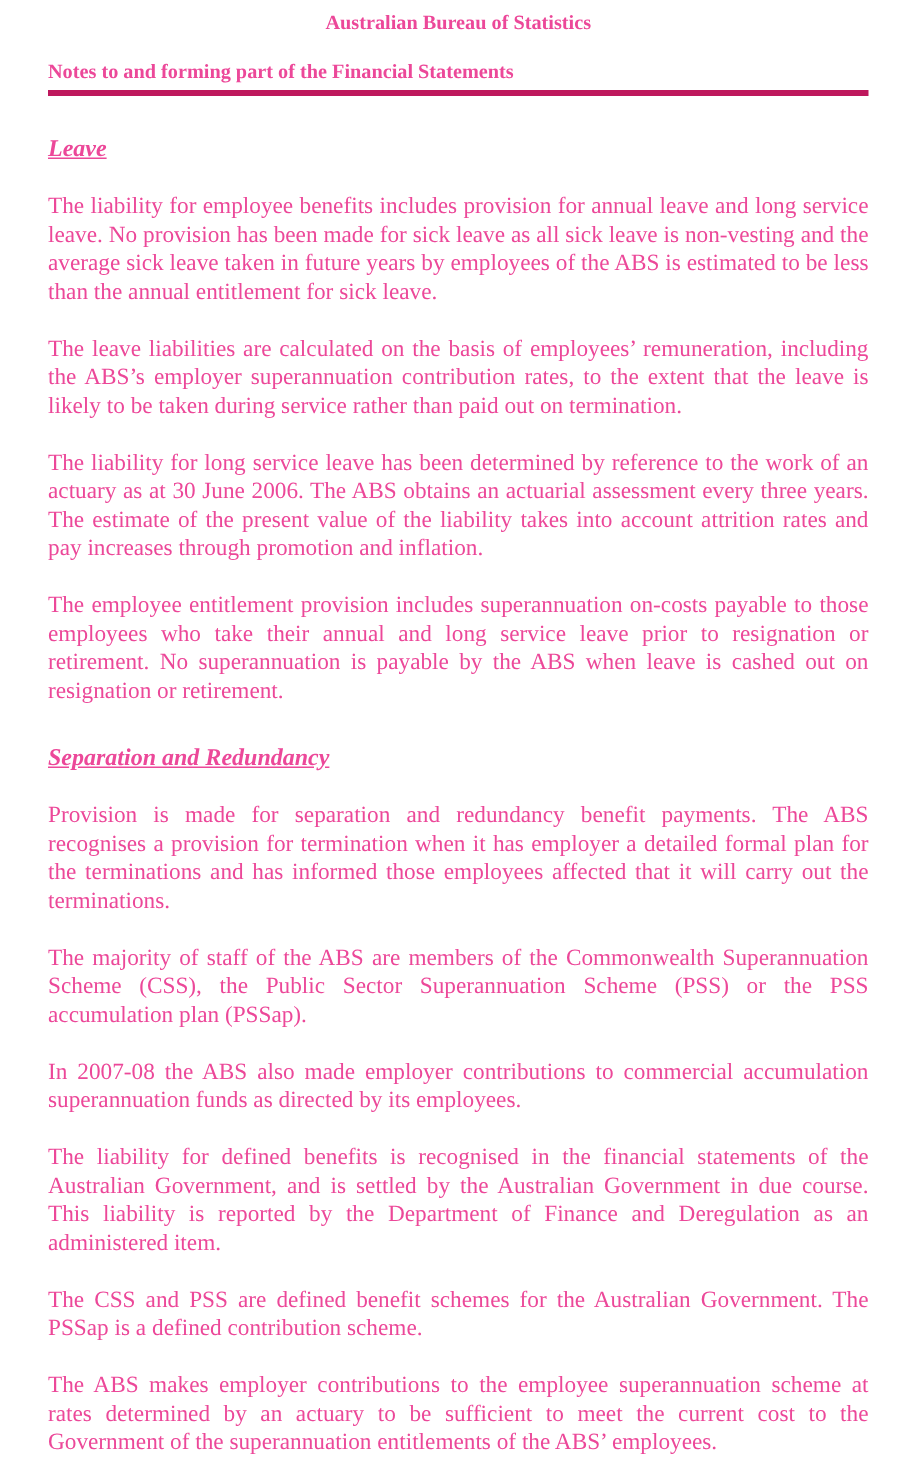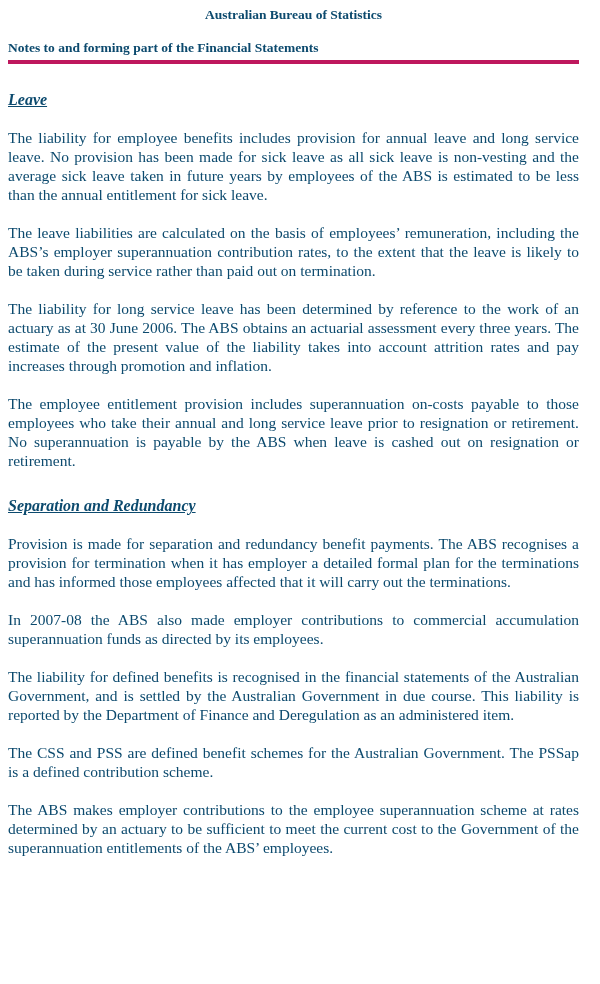--- a/index.html
+++ b/index.html
@@ -5,22 +5,22 @@
   html, body {
     margin: 0;
     padding: 0;
     background: #ffffff;
   }
   .page {
     width: 600px;
     height: 984px;
     box-sizing: border-box;
     background: #ffffff;
-    color: #0c4a6e;
-    padding: 7px 21px 0 8px;
+    color: #ec4899;
+    padding: 7px 21px 0 32px;
     overflow: hidden;
     font-family: "Liberation Serif", "DejaVu Serif", serif;
     font-size: 15.5px;
     line-height: 19px;
   }
   .doc-title {
     text-align: center;
     font-weight: 700;
     font-size: 13.5px;
     line-height: 16px;
@@ -62,19 +62,20 @@
     <p class="para">The liability for long service leave has been determined by reference to the work of an actuary as at 30 June 2006.  The ABS obtains an actuarial assessment every three years.  The estimate of the present value of the liability takes into account attrition rates and pay increases through promotion and inflation.</p>
     <p class="para">The employee entitlement provision includes superannuation on-costs payable to those employees who take their annual and long service leave prior to resignation or retirement.  No superannuation is payable by the ABS when leave is cashed out on resignation or retirement.</p>
   </div>
 
   <div>
     <div class="section-heading">Separation and Redundancy</div>
     <p class="para">Provision is made for separation and redundancy benefit payments.  The ABS recognises a provision for termination when it has employer a detailed formal plan for the terminations and has informed those employees affected that it will carry out the terminations.</p>
   </div>
 
   <div>
+    <p class="para">The majority of staff of the ABS are members of the Commonwealth Superannuation Scheme (CSS), the Public Sector Superannuation Scheme (PSS) or the PSS accumulation plan (PSSap).</p>
     <p class="para">In 2007-08 the ABS also made employer contributions to commercial accumulation superannuation funds as directed by its employees.</p>
     <p class="para">The liability for defined benefits is recognised in the financial statements of the Australian Government, and is settled by the Australian Government in due course.  This liability is reported by the Department of Finance and Deregulation as an administered item.</p>
     <p class="para">The CSS and PSS are defined benefit schemes for the Australian Government. The PSSap is a defined contribution scheme.</p>
     <p class="para">The ABS makes employer contributions to the employee superannuation scheme at rates determined by an actuary to be sufficient to meet the current cost to the Government of the superannuation entitlements of the ABS’ employees.</p>
   </div>
 
 </div>
 
 </body></html>

